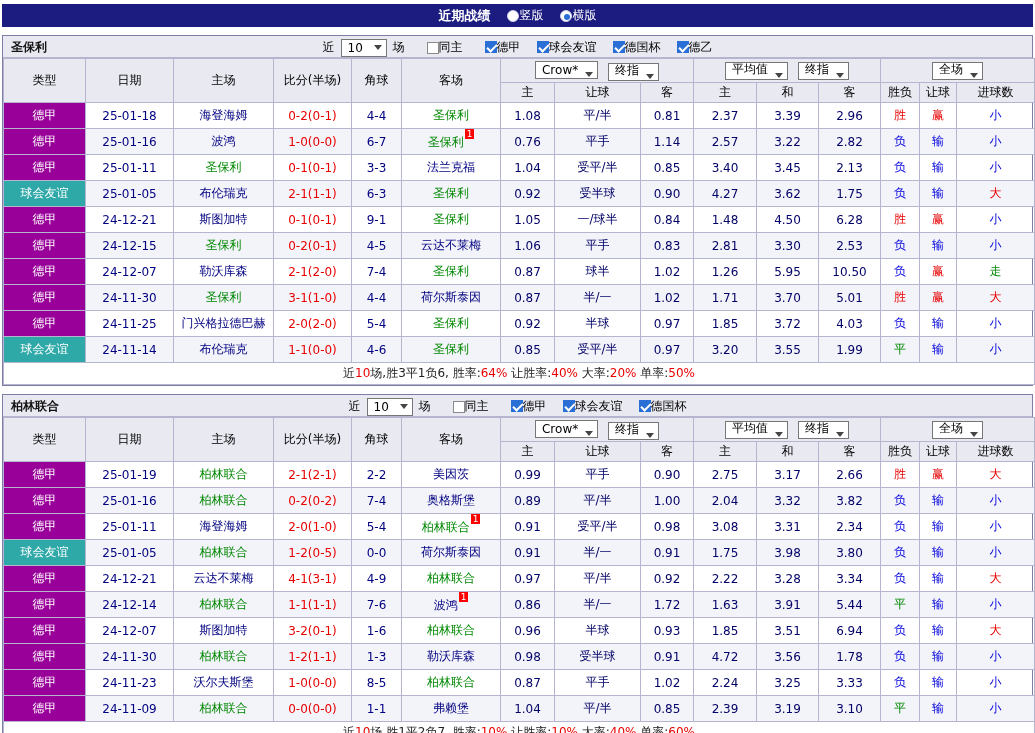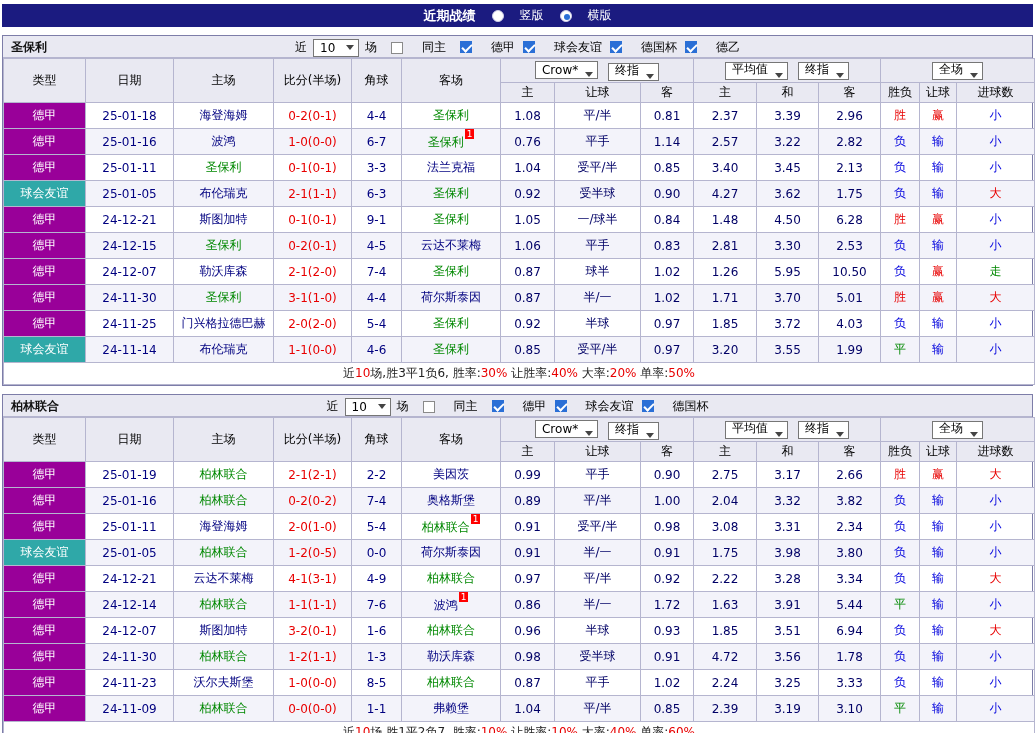--- a/index.html
+++ b/index.html
@@ -2,30 +2,30 @@
 <html><head>
 <meta charset="utf-8">
 <style>
   * { margin:0; padding:0; box-sizing:border-box; }
   body { font-family:"DejaVu Sans","Liberation Sans",sans-serif; font-size:12px; background:#fff; color:#000; width:1035px; }
   .page { width:1035px; padding:4px 2px 2px 2px; }
 
   
   .topbar { height:23px; background:#1b1b80; color:#fff; display:flex; align-items:center; justify-content:center; gap:16px; }
   .topbar .title { font-weight:bold; font-size:13px; }
-  .radio-item { display:inline-flex; align-items:center; gap:16px; cursor:pointer; }
+  .radio-item { display:inline-flex; align-items:center; gap:1px; cursor:pointer; }
   .radio { display:inline-block; width:12px; height:12px; border-radius:50%; background:#fff; border:1px solid #cfcfe8; position:relative; }
   .radio.selected::after { content:""; position:absolute; left:3px; top:3px; width:6px; height:6px; border-radius:50%; background:#2a6fd6; }
 
   
   .section { border:1px solid #7d7da8; margin-top:8px; }
   .section-head { position:relative; height:22px; background:#e9e9f2; border-bottom:1px solid #b5b5cf; text-align:center; line-height:22px; }
   .team-name { position:absolute; left:8px; top:0; font-weight:bold; color:#111; }
   .filters { display:inline-flex; align-items:center; gap:6px; vertical-align:middle; line-height:normal; }
-  .fitem { display:inline-flex; align-items:center; gap:19px; margin-left:8px; }
+  .fitem { display:inline-flex; align-items:center; gap:0; margin-left:16px; }
   .cb { display:inline-block; width:12px; height:12px; border:1px solid #8a8a8a; background:#fff; position:relative; }
   .cb.checked { background:#2a6fd6; border-color:#2a6fd6; }
   .cb.checked::after { content:""; position:absolute; left:3px; top:0px; width:4px; height:8px; border:solid #fff; border-width:0 2px 2px 0; transform:rotate(45deg); }
 
   .combo { display:inline-flex; align-items:center; justify-content:space-between; gap:7px; background:#fff; border:1px solid #767676; padding:1px 4px 1px 6px; min-width:46px; height:18px; color:#000; cursor:pointer; }
   .combo .arr { width:0; height:0; border-left:4px solid transparent; border-right:4px solid transparent; border-top:5px solid #444; }
 
   
   table { border-collapse:collapse; width:100%; table-layout:fixed; }
   th, td { border:1px solid #b5b5cf; text-align:center; padding:0; overflow:hidden; white-space:nowrap; }
@@ -324,21 +324,21 @@
             <td class="odds">3.20</td>
             <td class="odds">3.55</td>
             <td class="odds">1.99</td>
             <td class="res" style="color:#008800">平</td>
             <td class="res" style="color:#0000dd">输</td>
             <td class="res" style="color:#0000dd">小</td>
           </tr>
         </tbody>
       <tfoot>
         <tr>
-          <td colspan="15"><span class="blk">近</span><span class="red">10</span><span class="blk">场,胜3平1负6, 胜率:</span><span class="red">30%</span><span class="blk"> 让胜率:</span><span class="red">40%</span><span class="blk"> 大率:</span><span class="red">20%</span><span class="blk"> 单率:</span><span class="red">50%</span></td>
+          <td colspan="15"><span class="blk">近</span><span class="red">10</span><span class="blk">场,胜3平1负6, 胜率:</span><span class="red">64%</span><span class="blk"> 让胜率:</span><span class="red">40%</span><span class="blk"> 大率:</span><span class="red">20%</span><span class="blk"> 单率:</span><span class="red">50%</span></td>
         </tr>
       </tfoot>
     </table>
   </div>
 
   <div class="section">
     <div class="section-head">
       <span class="team-name">柏林联合</span>
       <span class="filters">
         <span>近</span>

